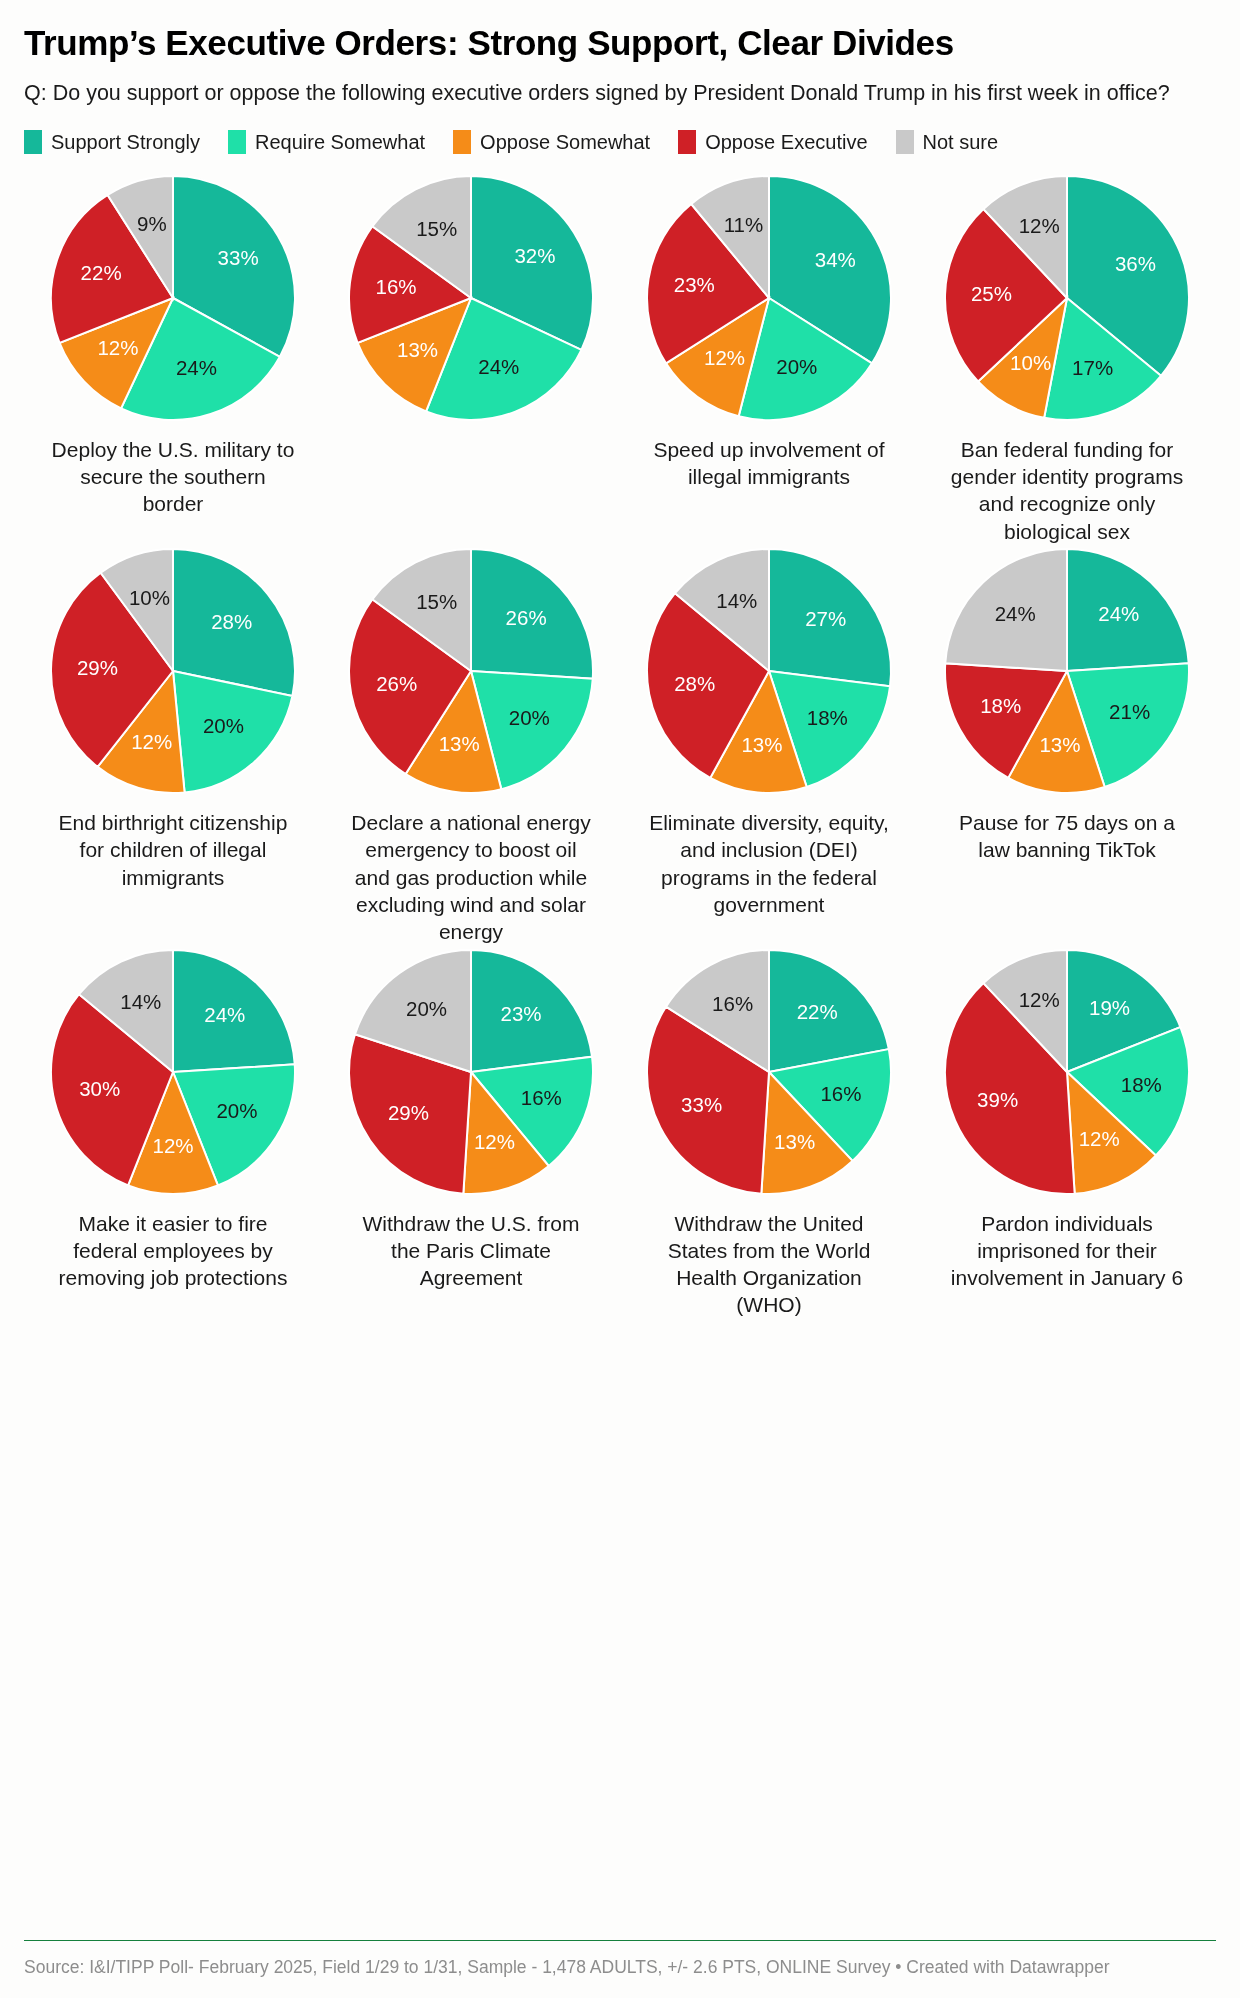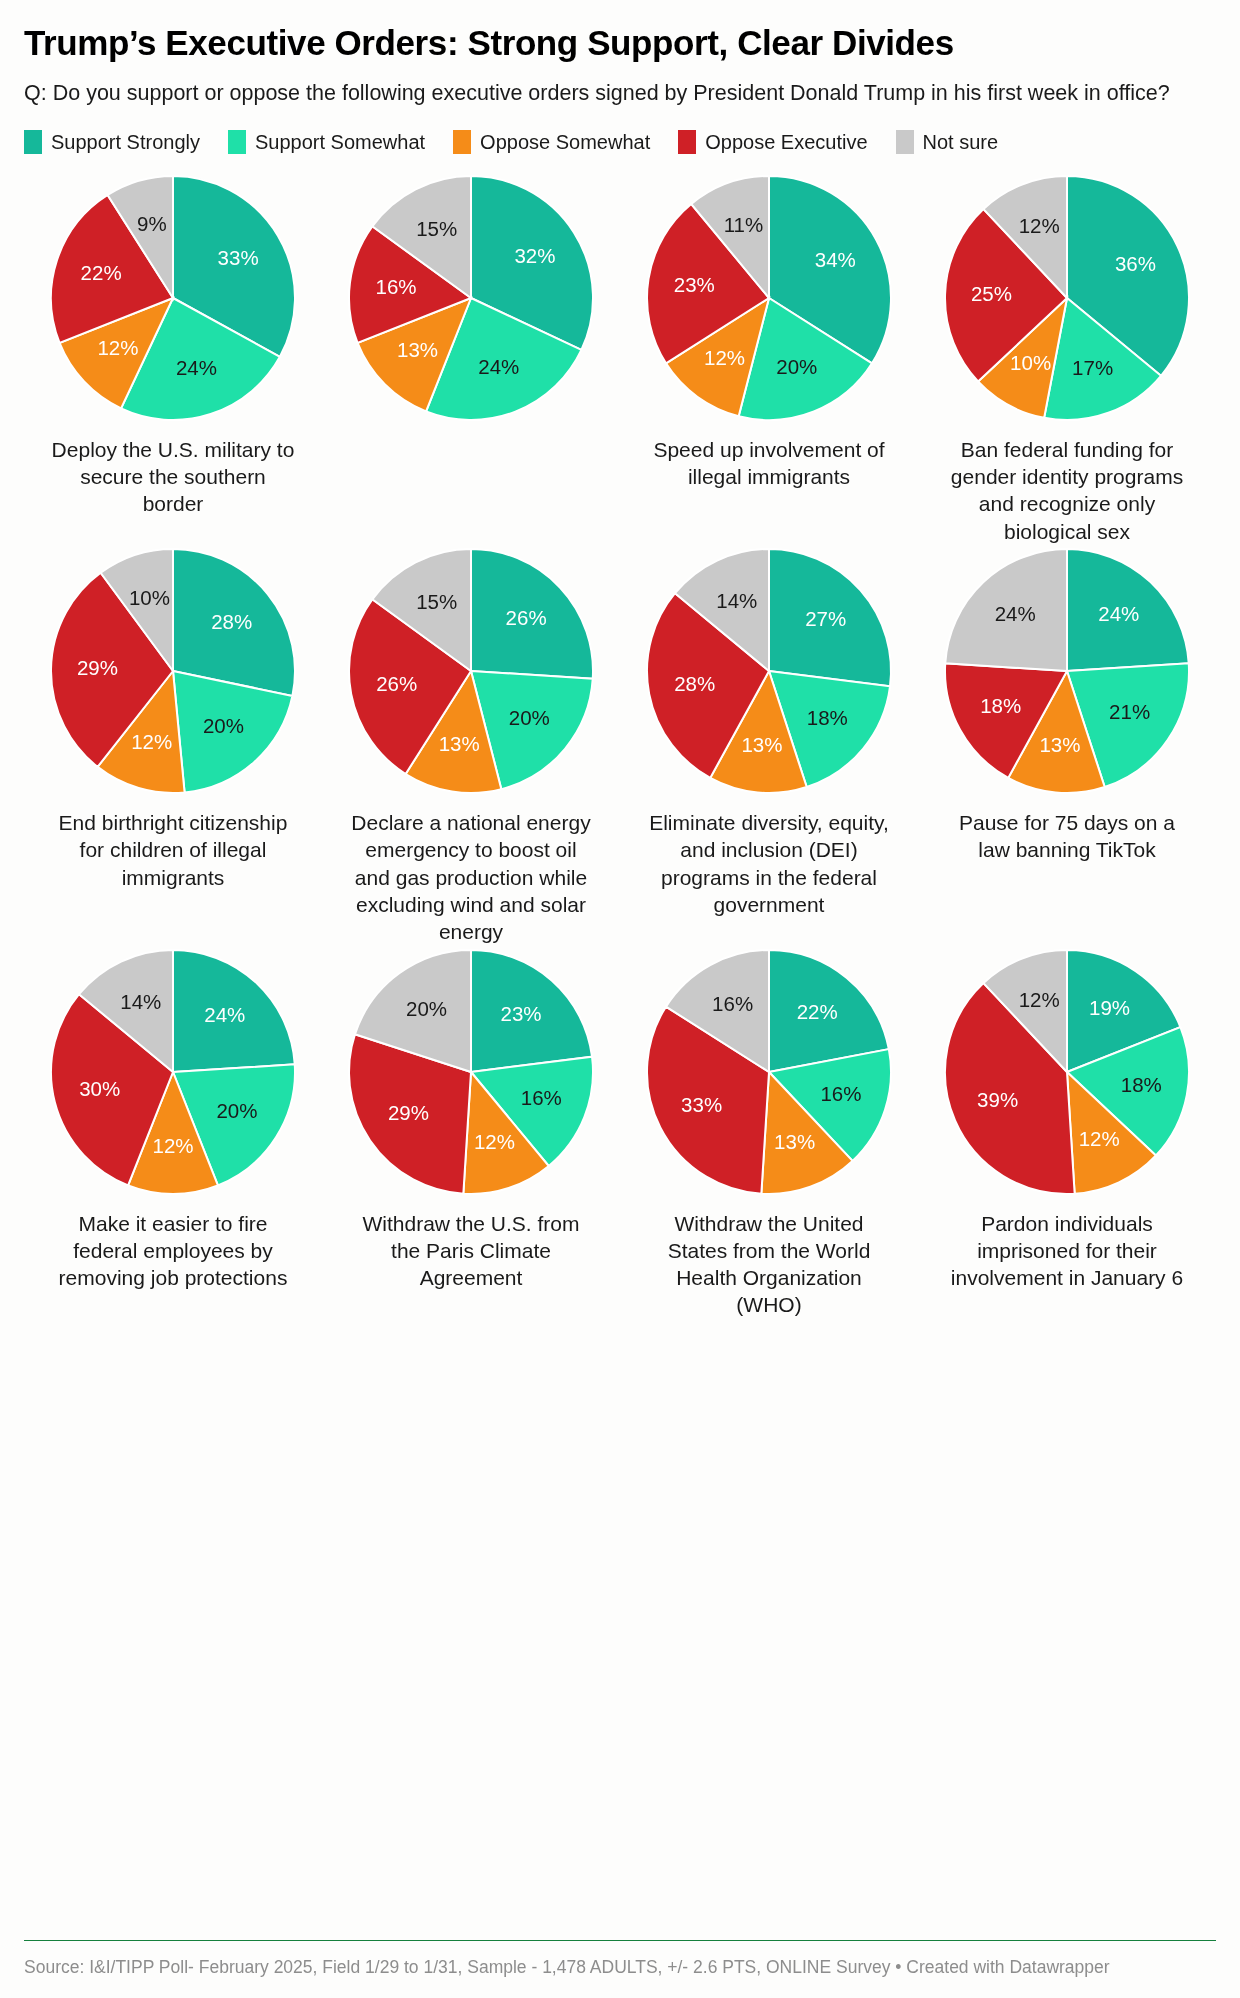--- a/index.html
+++ b/index.html
@@ -117,21 +117,21 @@
 
   <p class="subtitle">Q: Do you support or oppose the following executive orders signed by President Donald Trump in his first week in office?</p>
 
   <div class="legend" id="legend">
       <div class="legend-item">
         <span class="legend-swatch" style="background: rgb(21, 184, 154);"></span>
         <span class="legend-label">Support Strongly</span>
       </div>
       <div class="legend-item">
         <span class="legend-swatch" style="background: rgb(31, 224, 168);"></span>
-        <span class="legend-label">Support Somewhat</span>
+        <span class="legend-label">Require Somewhat</span>
       </div>
       <div class="legend-item">
         <span class="legend-swatch" style="background: rgb(245, 140, 24);"></span>
         <span class="legend-label">Oppose Somewhat</span>
       </div>
       <div class="legend-item">
         <span class="legend-swatch" style="background: rgb(207, 32, 38);"></span>
         <span class="legend-label">Oppose Executive</span>
       </div>
       <div class="legend-item">

